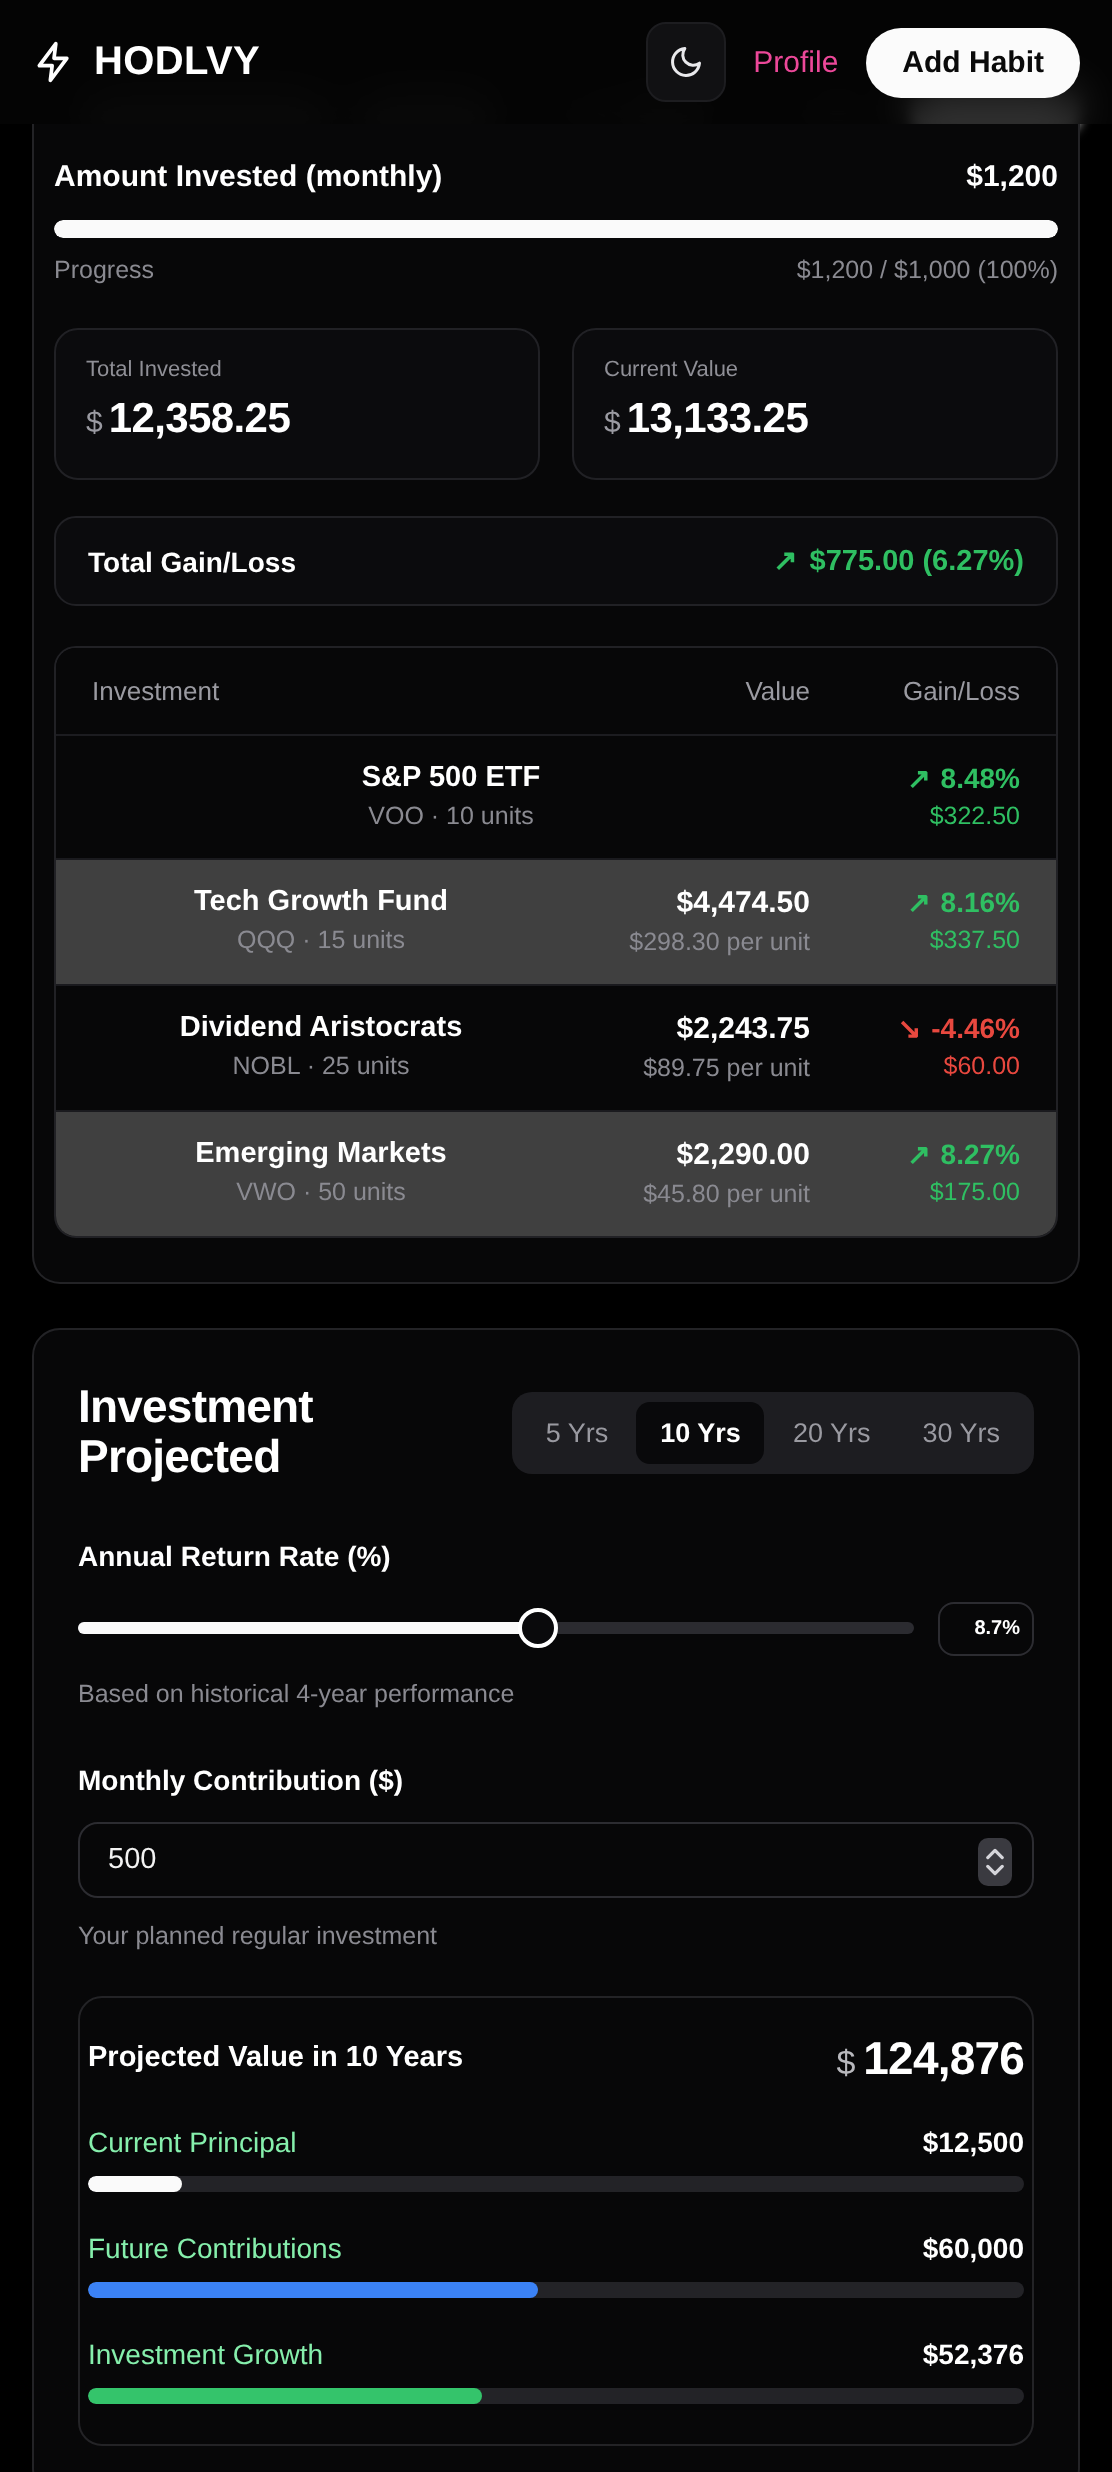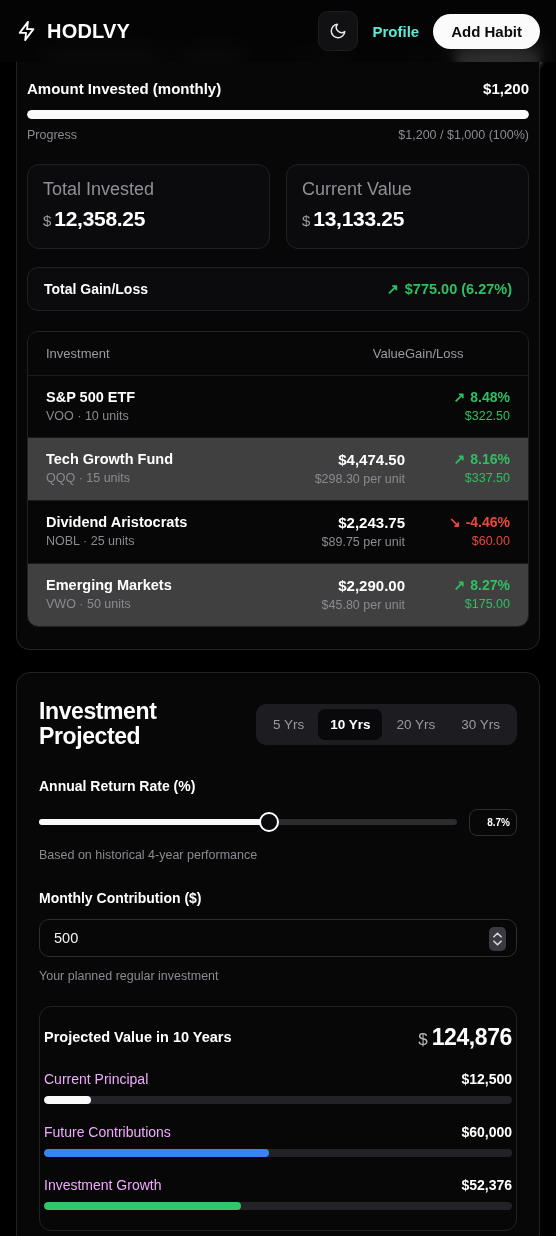--- a/index.html
+++ b/index.html
@@ -30,21 +30,21 @@
   }
   .brand{ display:flex; align-items:center; gap:9px; }
   .bolt{ width:22px; height:24px; display:block; }
   .brand-name{ font-size:20px; font-weight:bold; color:#fff; letter-spacing:.2px; }
   .header-right{ margin-left:auto; display:flex; align-items:center; gap:14px; }
   .icon-btn{
     width:40px; height:40px; border-radius:10px; background:#111113;
     border:1px solid #1d1d20; display:flex; align-items:center; justify-content:center;
   }
   .moon{ width:18px;height:18px; display:block; }
-  .profile-link{ font-size:15px; font-weight:bold; color:#5eead4; }
+  .profile-link{ font-size:15px; font-weight:normal; color:#ec4899; }
   .primary-btn{
     background:#fbfbfb; color:#0a0a0a; font-size:15px; font-weight:bold;
     border-radius:20px; padding:10px 18px; border:none; line-height:1;
   }
 
   
   .scroll{ position:absolute; left:0; top:62px; width:556px; height:1174px; }
 
   .card{
     background:#070708; border:1px solid #232326; border-radius:14px;
@@ -60,43 +60,43 @@
   .bar-track{ height:9px; background:#232326; border-radius:5px; margin-top:13px; overflow:hidden; }
   .bar-fill{ height:100%; border-radius:5px; }
   .prog-row{ display:flex; justify-content:space-between; margin-top:9px; font-size:12.5px; color:#8a8a91; }
 
   
   .stats{ display:flex; gap:16px; margin-top:22px; }
   .stat{
     flex:1; background:#0b0b0d; border:1px solid #212125; border-radius:12px;
     padding:14px 15px 17px;
   }
-  .stat-label{ font-size:18px; color:#8f8f96; }
+  .stat-label{ font-size:11px; color:#8f8f96; }
   .stat-val{ margin-top:7px; display:flex; align-items:baseline; gap:3px; }
   .cur{ font-size:15px; color:#9a9aa1; font-weight:normal; }
   .amt{ font-size:21px; font-weight:bold; color:#fff; letter-spacing:-.3px; }
 
   
   .gainbox{
     margin-top:18px; background:#0b0b0d; border:1px solid #212125; border-radius:11px;
     padding:13px 16px; display:flex; align-items:center; justify-content:space-between;
   }
   .gain-label{ font-size:14px; font-weight:bold; color:#fff; }
   .gain-val{ font-size:14.5px; font-weight:bold; color:#2fbf62; display:flex; align-items:center; gap:6px;}
 
   
   .table{ margin-top:20px; border:1px solid #212125; border-radius:11px; overflow:hidden; }
   .thead{ display:flex; padding:14px 18px; font-size:13px; color:#9a9aa1; background:#070708; border-bottom:1px solid #1c1c20; }
   .th-name{ flex:1; }
   .th-val{ width:130px; text-align:right; }
-  .th-gain{ width:105px; text-align:left; }
+  .th-gain{ width:105px; text-align:right; }
   .trow{ display:flex; padding:13px 18px 14px; border-bottom:1px solid #1a1a1e; }
   .trow:last-child{ border-bottom:none; }
   .trow.alt{ background:#404040; }
-  .td-name{ flex:1; }
+  .td-name{ flex:1;text-align:center; }
   .inv-name{ font-size:14.5px; font-weight:bold; color:#fff; }
   .inv-sub{ font-size:12.5px; color:#8a8a91; margin-top:4px; }
   .td-val{ width:130px; text-align:right; }
   .val-main{ font-size:15px; font-weight:bold; color:#fff; }
   .val-sub{ font-size:12.5px; color:#8a8a91; margin-top:4px; }
   .td-gain{ width:105px; text-align:right; }
   .gain-pct{ font-size:14px; font-weight:bold; display:flex; justify-content:flex-end; align-items:center; gap:5px; }
   .gain-abs{ font-size:12.5px; margin-top:4px; }
   .up{ color:#2fbf62; }
   .down{ color:#e8483f; }
@@ -138,21 +138,21 @@
     background:#070708;
   }
   .pv-row{ display:flex; align-items:center; justify-content:space-between; }
   .pv-label{ font-size:14.5px; font-weight:bold; color:#fff; }
   .pv-val{ display:flex; align-items:baseline; gap:4px; }
   .pv-cur{ font-size:17px; color:#b8b8bd; }
   .pv-num{ font-size:23px; font-weight:bold; color:#fff; letter-spacing:-.4px; }
 
   .brk{ margin-top:20px; }
   .brk-row{ display:flex; justify-content:space-between; align-items:baseline; }
-  .brk-label{ font-size:14px; color:#f0abfc; }
+  .brk-label{ font-size:14px; color:#86efac; }
   .brk-val{ font-size:14px; font-weight:bold; color:#fff; }
   .brk-track{ height:8px; background:#232327; border-radius:4px; margin-top:9px; overflow:hidden; }
   .brk-fill{ height:100%; border-radius:4px; }
 </style>
 </head>
 <body>
 
 <div class="app">
 
   <div class="blur-layer">

